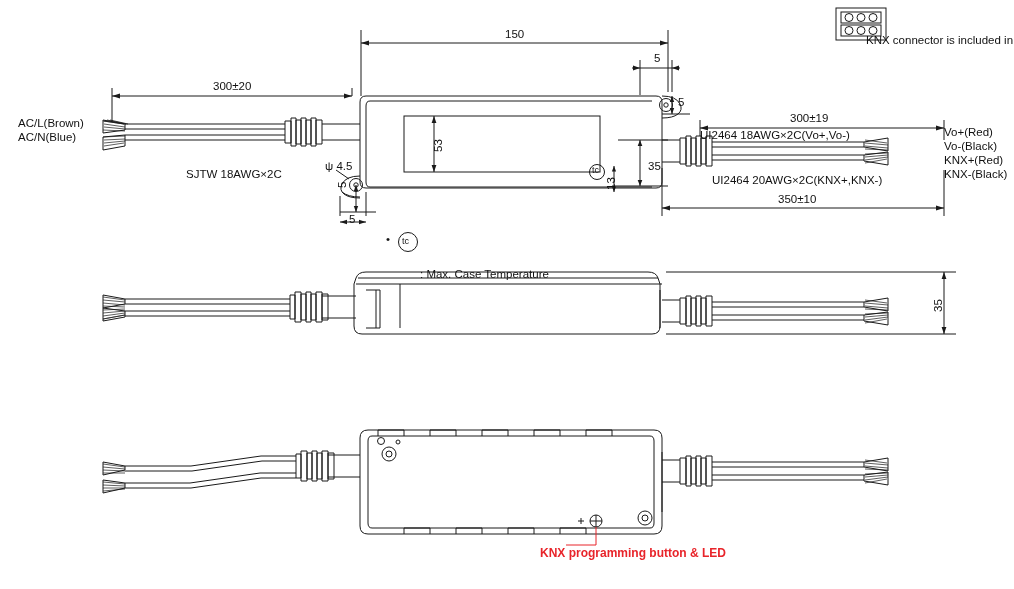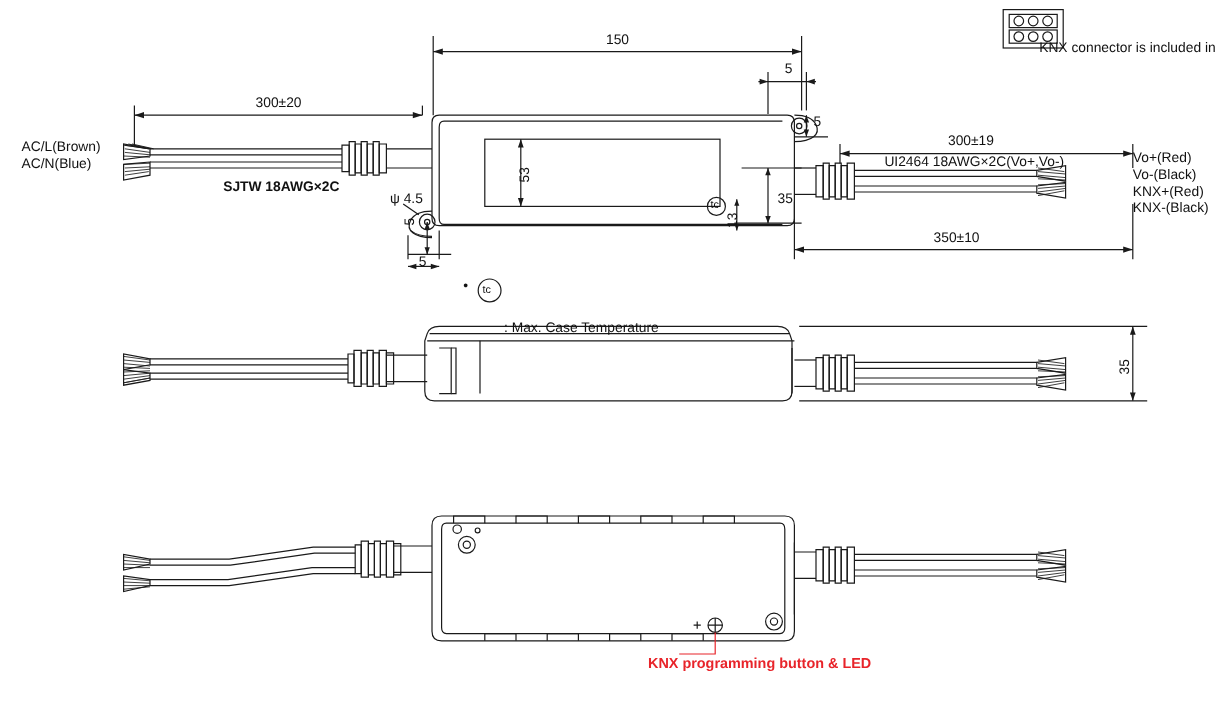--- a/index.html
+++ b/index.html
@@ -292,32 +292,33 @@
 <div class="dim" style="left:654px;top:52px;">5</div>
 <div class="dim" style="left:678px;top:96px;">5</div>
 
 <div class="dim" style="left:213px;top:80px;">300±20</div>
 
 <div class="dim rot" style="left:432px;top:152px;transform:rotate(-90deg);">53</div>
 
 <div class="lbl" style="left:18px;top:116px;text-align:right;">AC/L(Brown)</div>
 <div class="lbl" style="left:18px;top:130px;">AC/N(Blue)</div>
 
-<div class="lbl" style="left:186px;top:149px;font-weight:bold;">SJTW 18AWG×2C</div>
+<div class="lbl" style="left:186px;top:167px;">SJTW 18AWG×2C</div>
 
 <div class="dim" style="left:325px;top:160px;">ψ 4.5</div>
 <div class="dim rot" style="left:336px;top:188px;transform:rotate(-90deg);">5</div>
 <div class="dim" style="left:349px;top:213px;">5</div>
 
 <div class="lbl" style="left:592px;top:165px;font-size:9px;">tc</div>
 <div class="dim" style="left:648px;top:160px;">35</div>
 <div class="dim rot" style="left:605px;top:190px;transform:rotate(-90deg);">13</div>
 
 <div class="dim" style="left:790px;top:112px;">300±19</div>
-<div class="lbl" style="left:737px;top:128px;">UI2464 18AWG×2C(Vo+,Vo-)</div>
+<div class="lbl" style="left:700px;top:128px;">UI2464 18AWG×2C(Vo+,Vo-)</div>
+<div class="lbl" style="left:712px;top:173px;">UI2464 20AWG×2C(KNX+,KNX-)</div>
 <div class="dim" style="left:778px;top:193px;">350±10</div>
 
 <div class="lbl" style="left:944px;top:125px;">Vo+(Red)</div>
 <div class="lbl" style="left:944px;top:139px;text-align:right;">Vo-(Black)</div>
 <div class="lbl" style="left:944px;top:153px;">KNX+(Red)</div>
 <div class="lbl" style="left:944px;top:167px;">KNX-(Black)</div>
 
 <div class="lbl" style="left:386px;top:232px;">•</div>
 <div style="position:absolute;left:398px;top:232px;width:18px;height:18px;border:1px solid #1a1a1a;border-radius:50%;"></div>
 <div class="lbl" style="left:402px;top:236px;font-size:9px;">tc</div>

